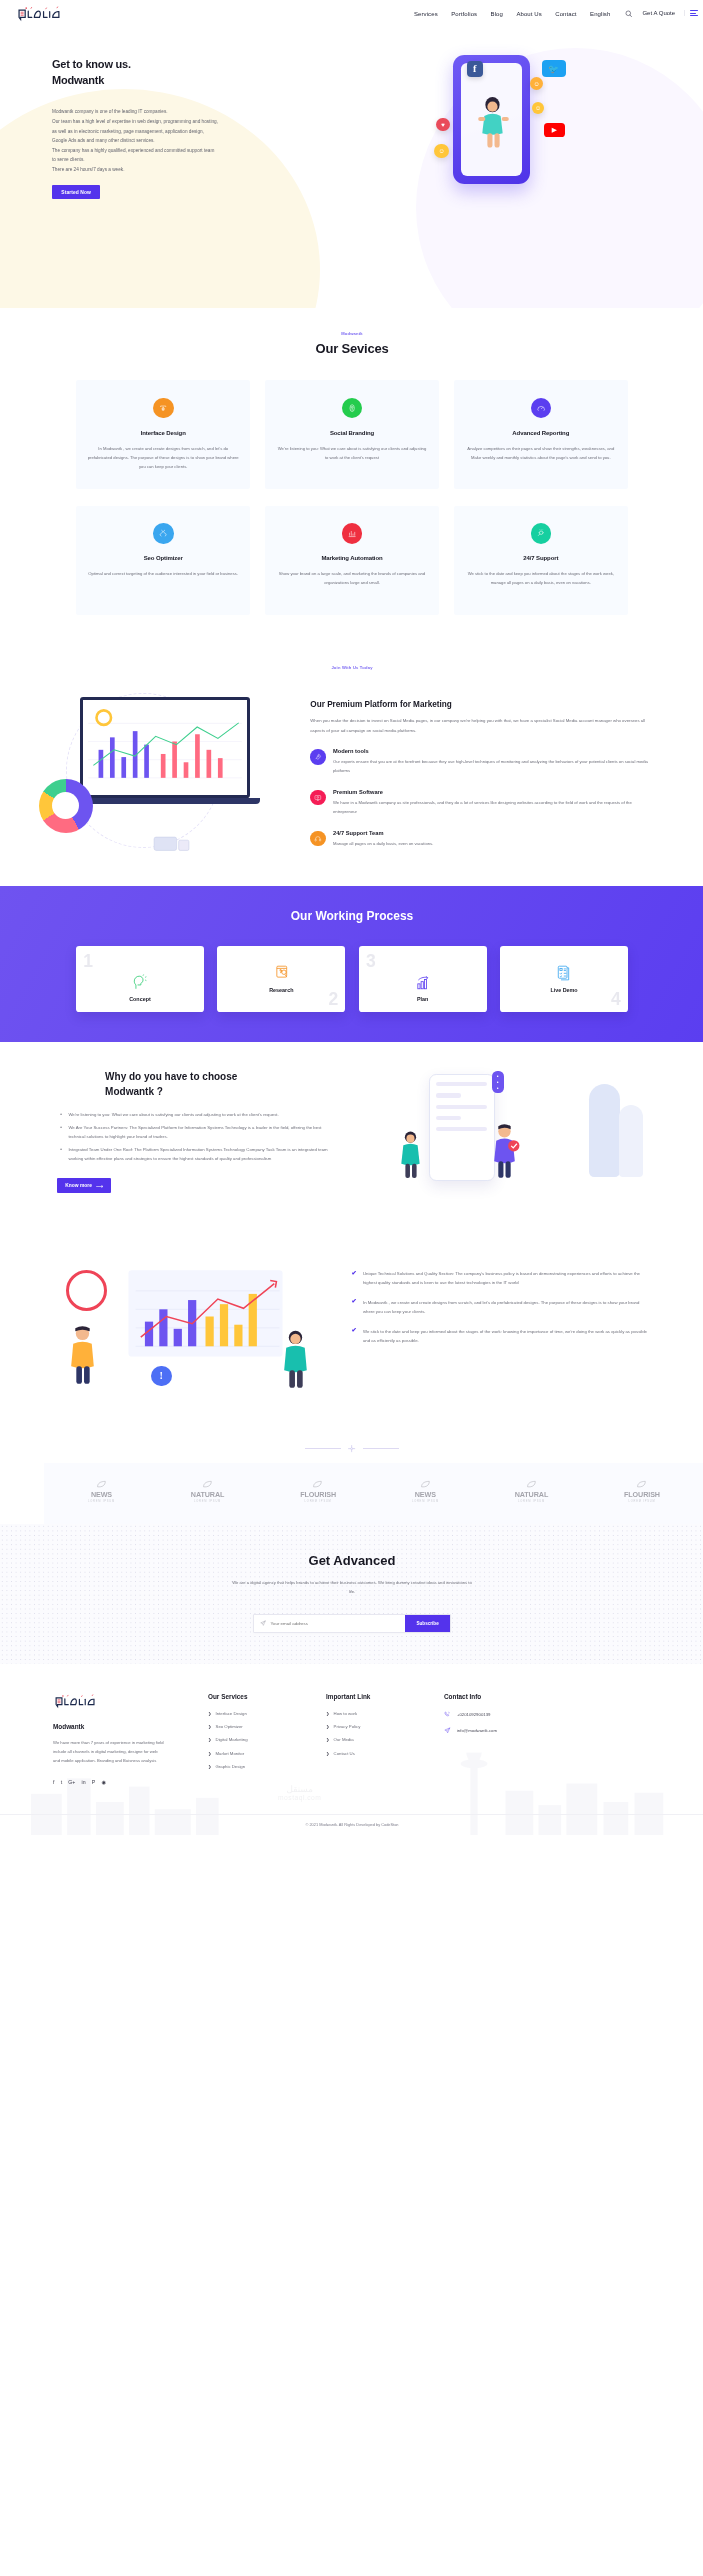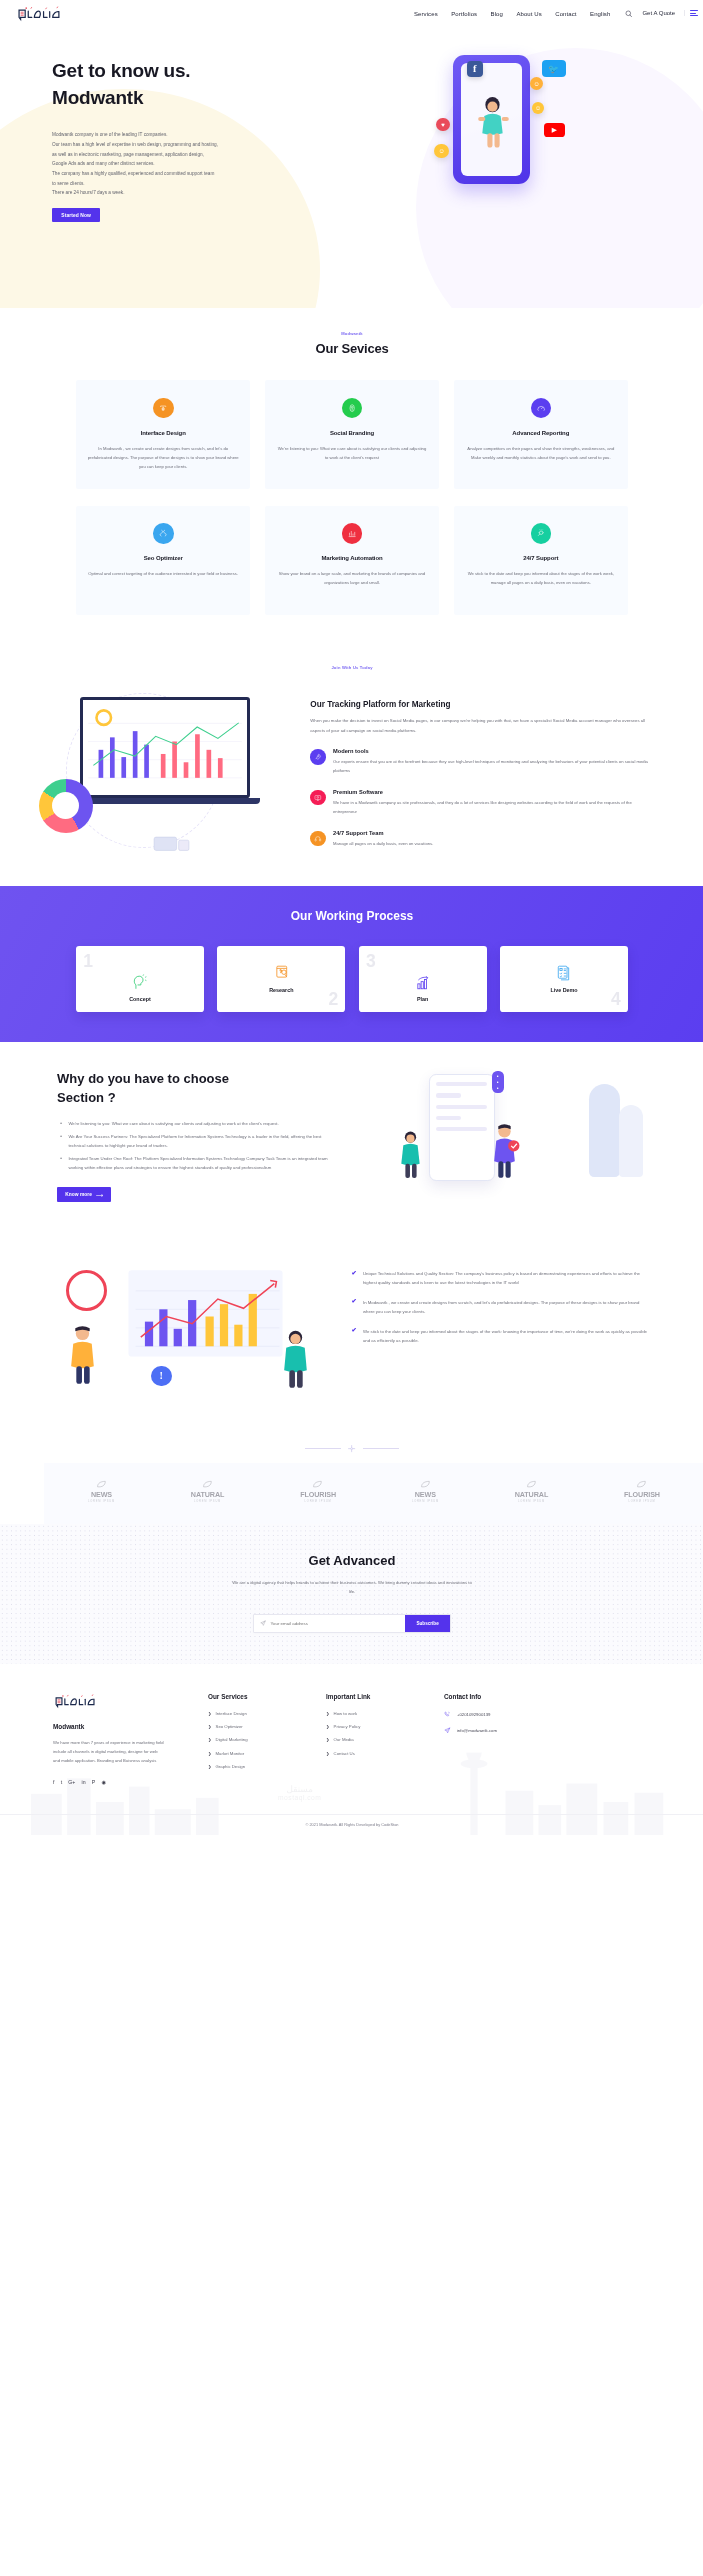--- a/index.html
+++ b/index.html
@@ -36,21 +36,21 @@
   .hero-blob {
     position:absolute; left:-72px; top:62px; width:392px; height:361px;
     background:#fdf8e6; border-radius:50%; z-index:0;
   }
   .hero-blob2 {
     position:absolute; right:-31px; top:20.6px; width:319px; height:319px;
     background:#faf7ff; border-radius:50%; z-index:0;
   }
   .hero-inner { position: relative; z-index: 3; display:flex; padding: 15.5px 31px 0 52px; }
   .hero-left { width: 289px; padding-top: 14.4px; }
-  .hero-title { font-size: 19px; line-height: 1.45; font-weight: 800; letter-spacing: -0.2px; color:#181823;}
+  .hero-title { font-size: 11px; line-height: 1.45; font-weight: 800; letter-spacing: -0.2px; color:#181823;}
   .hero-body { margin-top: 18.5px; font-size: 4.7px; line-height: 2.05; color: #62636d; }
   .btn-primary {
     display:inline-block; margin-top: 10.3px; background:#5433ec; color:#fff;
     font-size: 4.9px; font-weight: 700; padding: 4.6px 9.3px; border:none; border-radius:1px; cursor:pointer;
     letter-spacing:0.1px;
   }
   .hero-right { flex:1; position:relative; display:flex; justify-content:center; padding-top: 3.1px; }
 
   
   .phone-wrap { position:relative; width: 170px; height: 155px; }
@@ -129,21 +129,21 @@
   .proc-num.br { right: 7.2px; bottom: 3.1px; }
   .proc-ic { width:100%; display:flex; justify-content:center; }
   .proc-label { text-align:center; font-size: 5.4px; font-weight:800; color:#181823; }
   .pc-a { display:flex; flex-direction:column; justify-content:flex-end; gap:5.2px; padding-bottom:9.3px;}
   .pc-b { display:flex; flex-direction:column; justify-content:center; gap:5.2px; }
 
   
   .why { padding: 27px 0 20.6px; }
   .why-row { width: 598px; margin: 0 auto; display:flex; gap: 20.6px; align-items:flex-start;}
   .why-left { width: 278px; padding-left: 4.1px;}
-  .why-h { font-size: 13px; font-weight:800; line-height:1.5; color:#181823;}
+  .why-h { font-size: 10px; font-weight:800; line-height:1.5; color:#181823;margin-left:48px;}
   .why-list { margin-top: 11.3px; }
   .why-li { position:relative; padding-left: 11.3px; font-size: 4.3px; line-height: 2.2; color:#6d6e79; margin-bottom: 3.1px;}
   .why-li:before{ content:"•"; position:absolute; left: 3.1px; top:0; color:#6d6e79; font-size:4.6px;}
   .btn-know {
     display:inline-flex; align-items:center; gap:4.1px; margin-top: 11.3px; background:#5433ec; color:#fff;
     font-size: 4.9px; font-weight:700; padding: 4.6px 8.2px; border:none; border-radius:1px; cursor:pointer;
   }
   .why-right { flex:1; position:relative; height: 155px; }
 
   
@@ -423,21 +423,21 @@
           <div class="laptop-base"></div>
         </div>
         <div class="donut"></div>
         <svg style="position:absolute;left:98px;top:147px" width="41" height="20.6" viewBox="0 0 80 40">
           <rect x="6" y="4" width="44" height="26" rx="4" fill="#dfe3f5" stroke="#c4cae6"></rect>
           <rect x="54" y="10" width="20" height="20" rx="3" fill="#eceaf8" stroke="#c4cae6"></rect>
         </svg>
       </div>
 
       <div class="track-right">
-        <div class="track-h">Our Tracking Platform for Marketing</div>
+        <div class="track-h">Our Premium Platform for Marketing</div>
         <div class="track-p">When you make the decision to invest on Social Media pages, in our company we're helping you with that, we have a specialist Social Media account manager who oversees all aspects of your ad campaign on social media platforms.</div>
 
         <div class="feat">
           <div class="feat-ic" style="background:#5b3ef0">
             <svg width="7.7" height="7.7" viewBox="0 0 24 24" fill="none" stroke="#fff" stroke-width="1.4">
                 <path d="M5 19l4-4M14 4c4 1 6 4 6 8l-8 8-4-4z"></path>
                 <circle cx="14" cy="10" r="1.6"></circle>
               </svg>
           </div>
           <div>
@@ -537,21 +537,21 @@
       </div>
 
     </div>
   </div>
 
   <div class="why">
     <div class="why-row">
       <div class="why-left">
         <div class="why-h">
           <div>Why do you have to choose</div>
-          <div>Section ?</div>
+          <div>Modwantk ?</div>
         </div>
         <div class="why-list">
           <div class="why-li">We're listening to you: What we care about is satisfying our clients and adjusting to work at the client's request.</div>
           <div class="why-li">We Are Your Success Partners: The Specialized Platform for Information Systems Technology is a leader in the field, offering the best technical solutions to highlight your brand of traders.</div>
           <div class="why-li">Integrated Team Under One Roof: The Platform Specialized Information Systems Technology Company Task Team is an integrated team working within effective plans and strategies to ensure the highest standards of quality and professionalism</div>
         </div>
         <button class="btn-know">
           <span>Know more</span>
           <span>⟶</span>
         </button>

